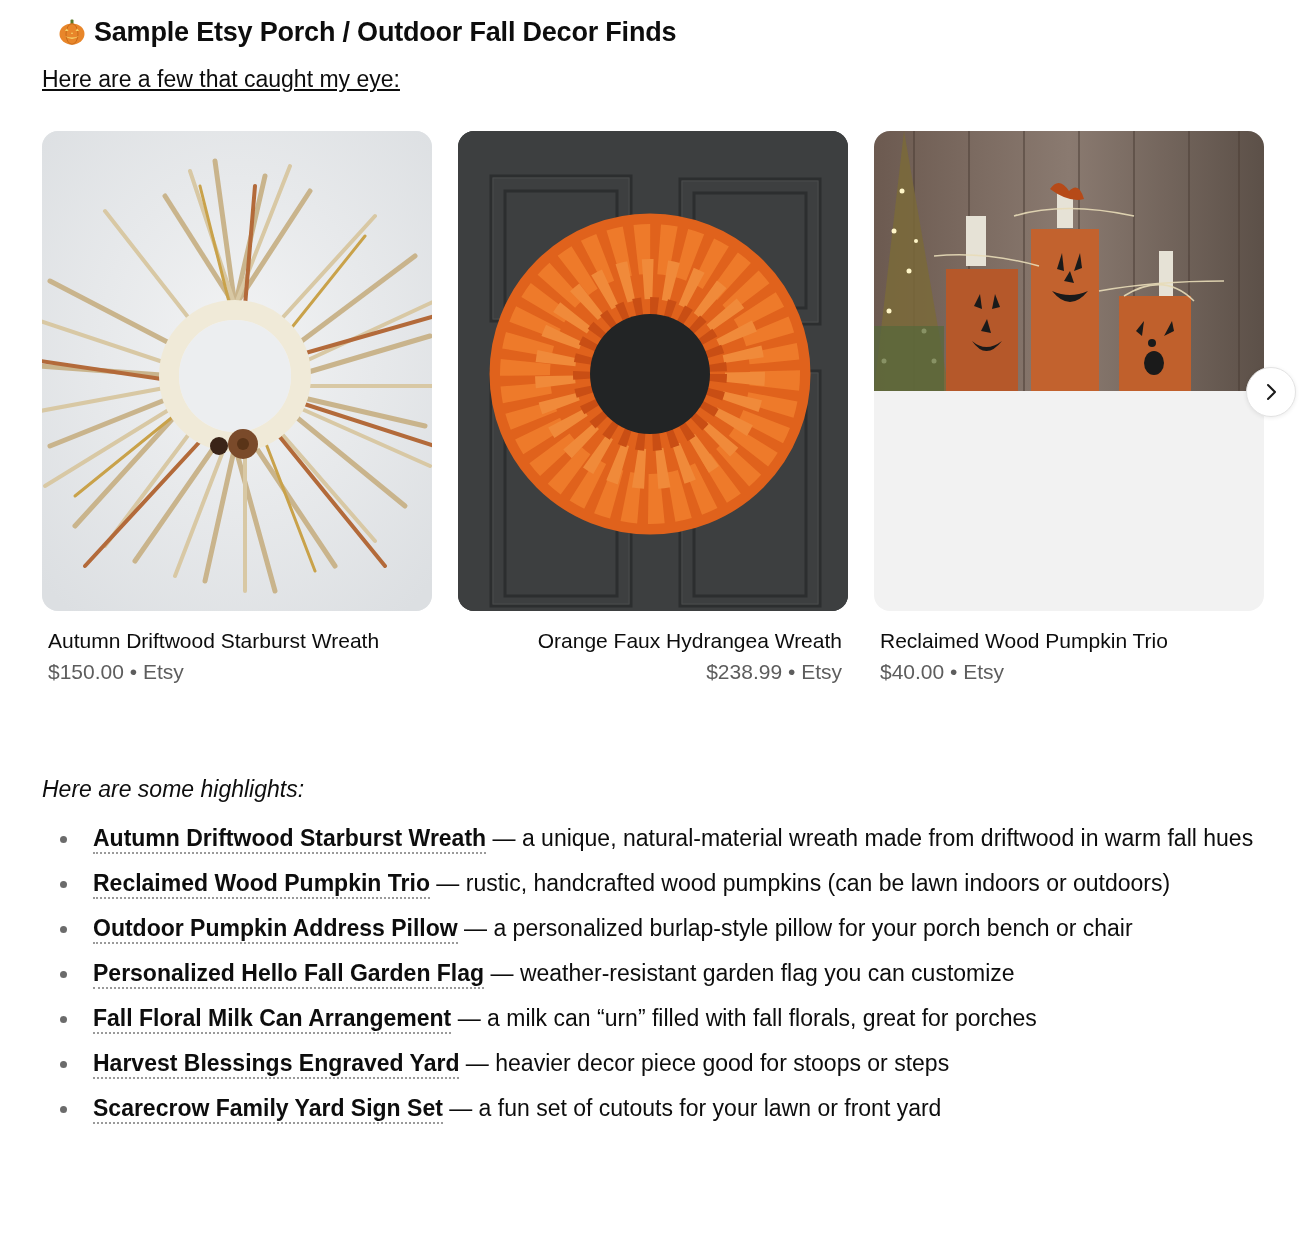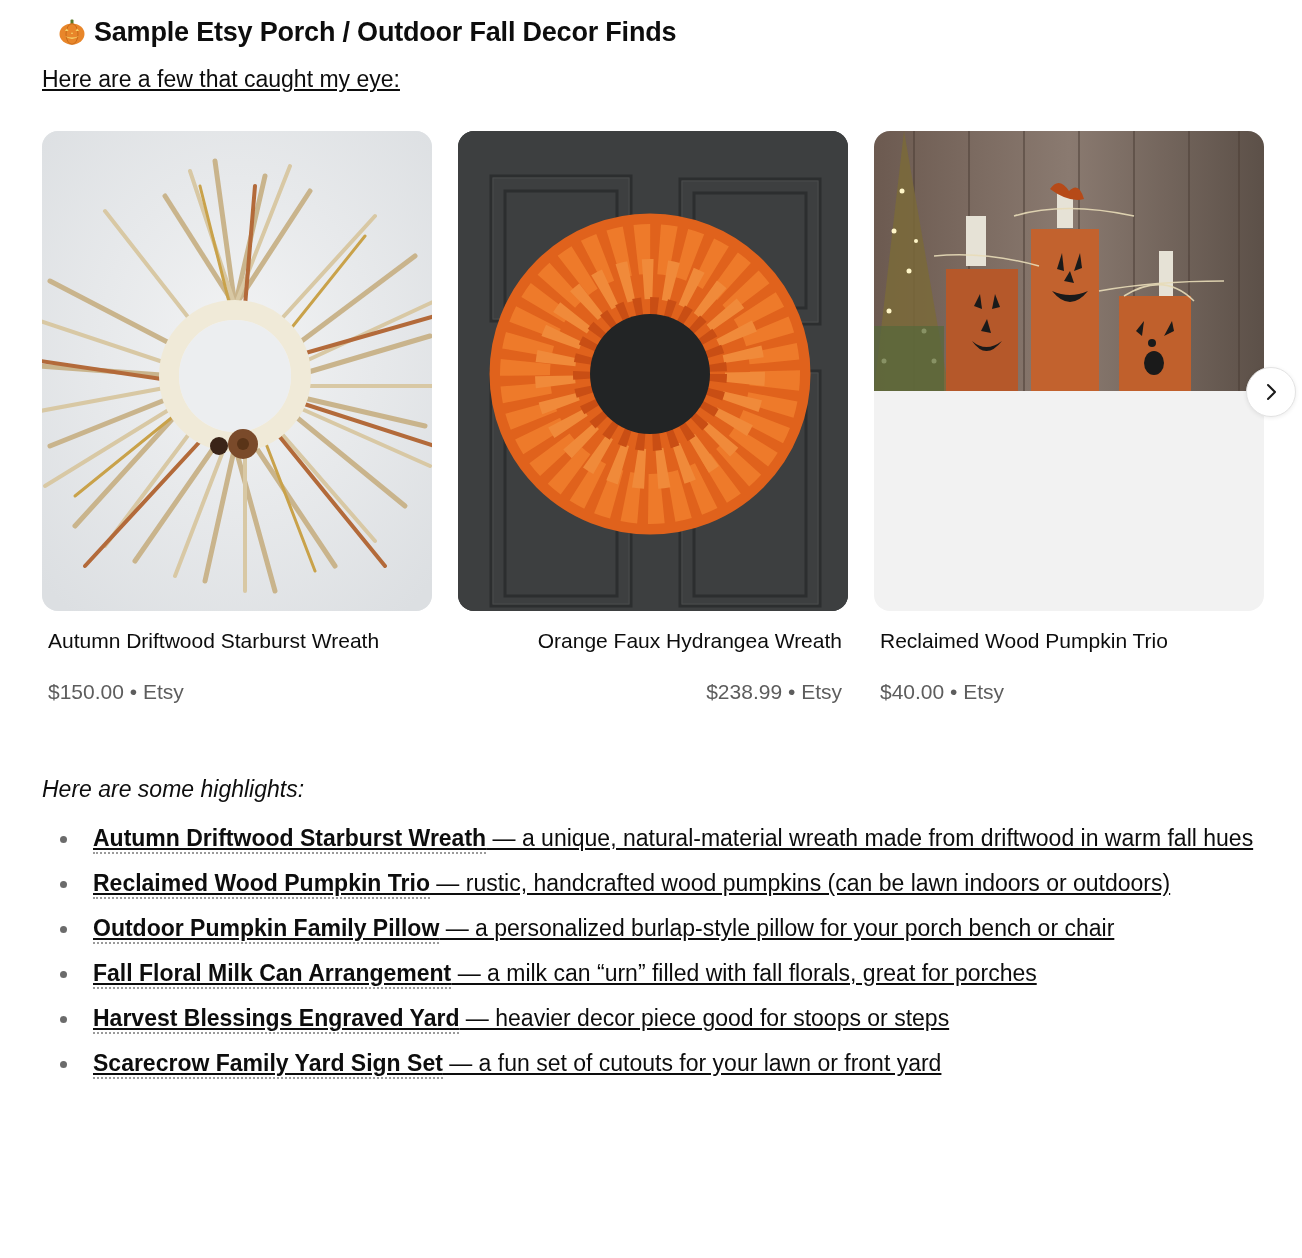--- a/index.html
+++ b/index.html
@@ -8,31 +8,31 @@
 
   .heading { position: absolute; left: 58px; top: 14px; height: 36px; display: flex; align-items: center; gap: 8px; font-size: 27px; font-weight: 700; letter-spacing: -0.2px; }
   .pumpkin-icon { width: 28px; height: 28px; display: inline-block; }
 
   .intro { position: absolute; left: 42px; top: 64px; font-size: 23px; line-height: 30px; text-decoration: underline; }
 
   .carousel { position: absolute; left: 42px; top: 131px; width: 1260px; height: 600px; }
   .card { position: absolute; top: 0; width: 390px; }
   .card .thumb { width: 390px; height: 480px; border-radius: 16px; overflow: hidden; position: relative; background: #f2f2f2; }
   .card .title { margin: 14px 6px 0 6px; font-size: 21px; line-height: 32px; color: #0d0d0d; }
-  .card .meta { margin: 20px 6px 0 6px; font-size: 21px; line-height: 30px; color: #5d5d5d; }
+  .card .meta { margin: 0 6px 0 6px; font-size: 21px; line-height: 30px; color: #5d5d5d; }
   .card:nth-child(1) { left: 0; }
   .card:nth-child(2) { left: 416px; text-align: right; }
   .card:nth-child(3) { left: 832px; }
 
   .next-button { position: absolute; left: 1204px; top: 236px; width: 50px; height: 50px; border-radius: 50%; background: #fff; border: 1px solid #e3e3e3; box-shadow: 0 1px 4px rgba(0,0,0,0.08); display: flex; align-items: center; justify-content: center; cursor: pointer; }
 
   .highlights-intro { position: absolute; left: 42px; top: 774px; font-size: 23px; line-height: 30px; font-style: italic; }
 
   .highlights { position: absolute; left: 42px; top: 816px; width: 1240px; list-style: none; }
-  .highlights li { position: relative; padding-left: 51px; font-size: 23px; line-height: 45px; text-decoration: underline; }
+  .highlights li { position: relative; padding-left: 51px; font-size: 23px; line-height: 45px; }
   .highlights li::before { content: ""; position: absolute; left: 18px; top: 20px; width: 7px; height: 7px; border-radius: 50%; background: #6b6b6b; }
   .highlights .link { font-weight: 700; color: #0d0d0d; text-decoration: none; border-bottom: 2px dotted #9a9a9a; padding-bottom: 1px; cursor: pointer; }
 </style>
 </head>
 <body>
 
 <div class="heading">
   <svg class="pumpkin-icon" viewBox="0 0 28 28">
     <rect x="12.5" y="1.5" width="3" height="5" rx="1" fill="#5a7a2a"></rect>
     <ellipse cx="14" cy="16" rx="12.5" ry="10.5" fill="#e8862a"></ellipse>
@@ -234,17 +234,18 @@
       <polyline points="7,3 14,10 7,17" fill="none" stroke="#1a1a1a" stroke-width="2" stroke-linecap="round" stroke-linejoin="round"></polyline>
     </svg>
   </div>
 </div>
 
 <p class="highlights-intro">Here are some highlights:</p>
 
 <ul class="highlights">
   <li><a class="link">Autumn Driftwood Starburst Wreath</a><span> — a unique, natural-material wreath made from driftwood in warm fall hues</span></li>
   <li><a class="link">Reclaimed Wood Pumpkin Trio</a><span> — rustic, handcrafted wood pumpkins (can be lawn indoors or outdoors)</span></li>
-  <li><a class="link">Outdoor Pumpkin Family Pillow</a><span> — a personalized burlap-style pillow for your porch bench or chair</span></li>
+  <li><a class="link">Outdoor Pumpkin Address Pillow</a><span> — a personalized burlap-style pillow for your porch bench or chair</span></li>
+  <li><a class="link">Personalized Hello Fall Garden Flag</a><span> — weather-resistant garden flag you can customize</span></li>
   <li><a class="link">Fall Floral Milk Can Arrangement</a><span> — a milk can “urn” filled with fall florals, great for porches</span></li>
   <li><a class="link">Harvest Blessings Engraved Yard</a><span> — heavier decor piece good for stoops or steps</span></li>
   <li><a class="link">Scarecrow Family Yard Sign Set</a><span> — a fun set of cutouts for your lawn or front yard</span></li>
 </ul>
 
 </body></html>

